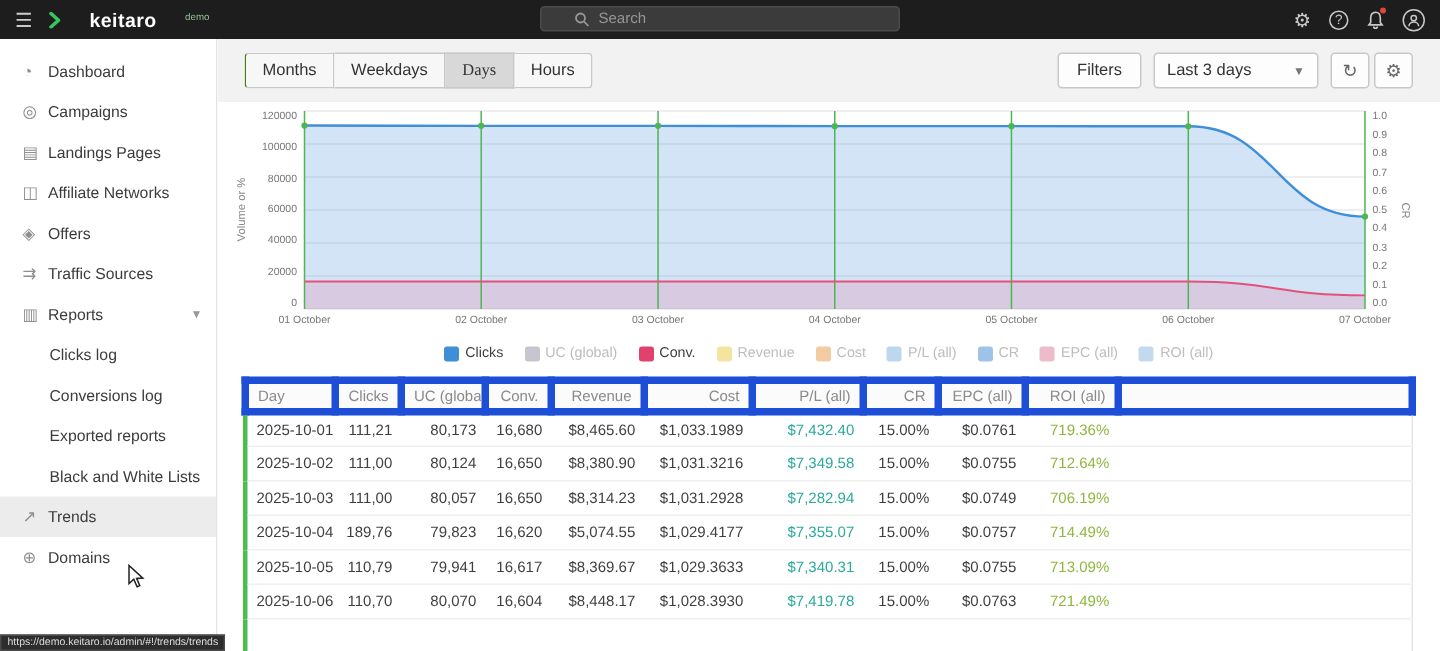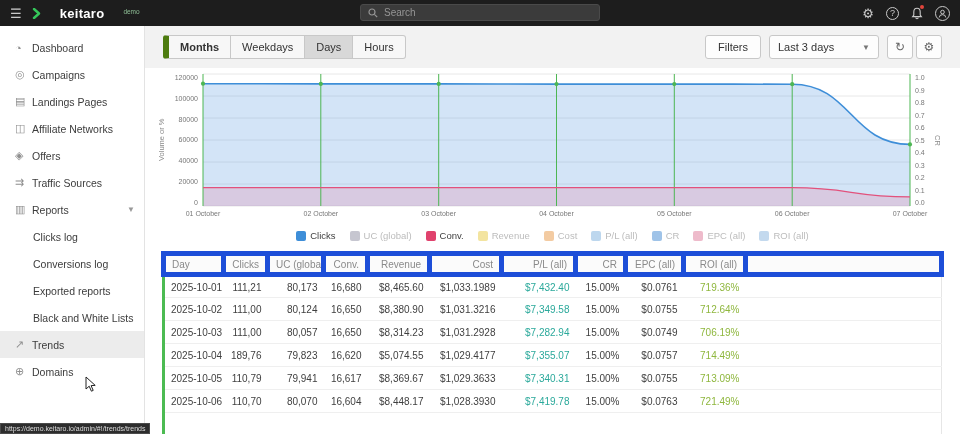--- a/index.html
+++ b/index.html
@@ -7,21 +7,21 @@
   .app { position:relative; width:960px; height:434px; overflow:hidden; background:#fff; }
 
   
   .topbar { position:relative; height:26px; background:#1d1d1d; display:flex; align-items:center; padding:0 10px; gap:10px; }
   .hamburger { color:#c9c9c9; font-size:13px; cursor:pointer; line-height:1; }
   .logo { display:flex; align-items:center; gap:19px; cursor:pointer; }
   .logo-mark { display:flex; }
   .logo-text { color:#fff; font-weight:bold; font-size:13px; letter-spacing:.3px; }
   .logo-badge { color:#8fbf96; font-size:6.5px; align-self:flex-start; margin-top:2px; }
   .search { position:absolute; left:50%; top:4px; transform:translateX(-50%); width:240px; height:17px;
-            background:#3b3b3b; border:1px solid #4a4a4a; border-radius:3px; display:flex; align-items:center; padding:0 7px; gap:6px; }
+            background:#3b3b3b; border:1px solid #4a4a4a; border-radius:3px; display:flex; align-items:center; padding:0 22px; gap:6px; }
   .search input { flex:1; background:transparent; border:0; outline:none; color:#ddd; font-size:10px; font-family:"Liberation Sans",sans-serif; }
   .search input::placeholder { color:#969696; }
   .topbar-right { margin-left:auto; display:flex; align-items:center; gap:12px; }
   .tb-icon { color:#c9c9c9; font-size:13px; line-height:1; cursor:pointer; }
   .help-icon { width:13px; height:13px; border:1px solid #c9c9c9; border-radius:50%; color:#c9c9c9; font-size:9px;
                display:flex; align-items:center; justify-content:center; cursor:pointer; }
   .bell-wrap { position:relative; cursor:pointer; display:flex; }
   .bell-dot { position:absolute; right:-1px; top:-2px; width:4px; height:4px; border-radius:50%; background:#e2453c; }
   .avatar { width:15px; height:15px; border:1.2px solid #c9c9c9; border-radius:50%; display:flex; align-items:center; justify-content:center; cursor:pointer; }
 
@@ -34,23 +34,23 @@
   .nav-item.selected { background:#ececec; }
   .nav-item .chevron { margin-left:auto; color:#999; font-size:8px; }
 
   .main { flex:1; display:flex; flex-direction:column; background:#fff; overflow:hidden; }
 
   
   .toolbar { background:#f2f2f2; height:42px; display:flex; align-items:center; padding:0 18px; flex:none; }
   .tabs { display:flex; }
   .tab { height:24px; padding:0 11px; font-size:11px; background:#f7f7f7; border:1px solid #c8c8c8; border-left:none;
          display:flex; align-items:center; color:#333; cursor:pointer; }
-  .tab:first-child { border-left:6px solid #4d7c0f; border-radius:3px 0 0 3px;font-weight:bold; }
+  .tab:first-child { border-left:1px solid #4d7c0f; border-radius:3px 0 0 3px; }
   .tab:last-child { border-radius:0 3px 3px 0; }
-  .tab.active { background:#d8d8d8; }
+  .tab.active { background:#d8d8d8;font-family:Liberation Serif, serif; }
   .toolbar-right { margin-left:auto; display:flex; align-items:center; gap:8px; }
   .btn { height:24px; background:#fdfdfd; border:1px solid #c8c8c8; border-radius:3px; font-size:11px; color:#333;
          display:flex; align-items:center; padding:0 12px; cursor:pointer; }
   .select { width:110px; justify-content:space-between; padding:0 8px; }
   .select .caret { font-size:8px; color:#777; }
   .icon-group { display:flex; gap:3px; }
   .icon-btn { width:26px; justify-content:center; padding:0; color:#666; font-size:12px; }
 
   
   .chart-card { padding:6px 18px 0 10px; flex:none; }

